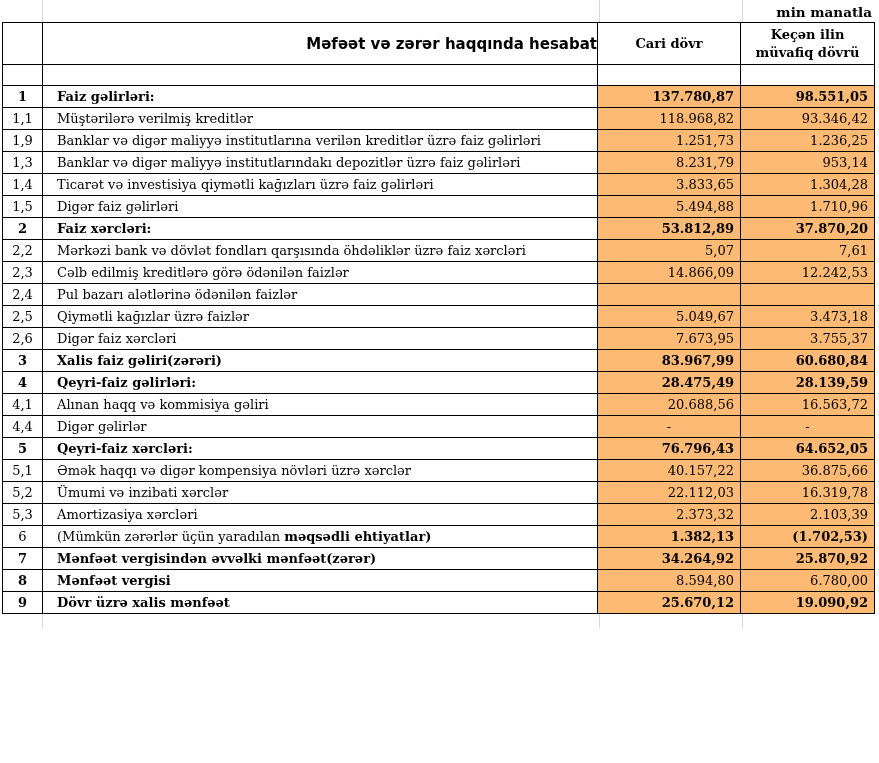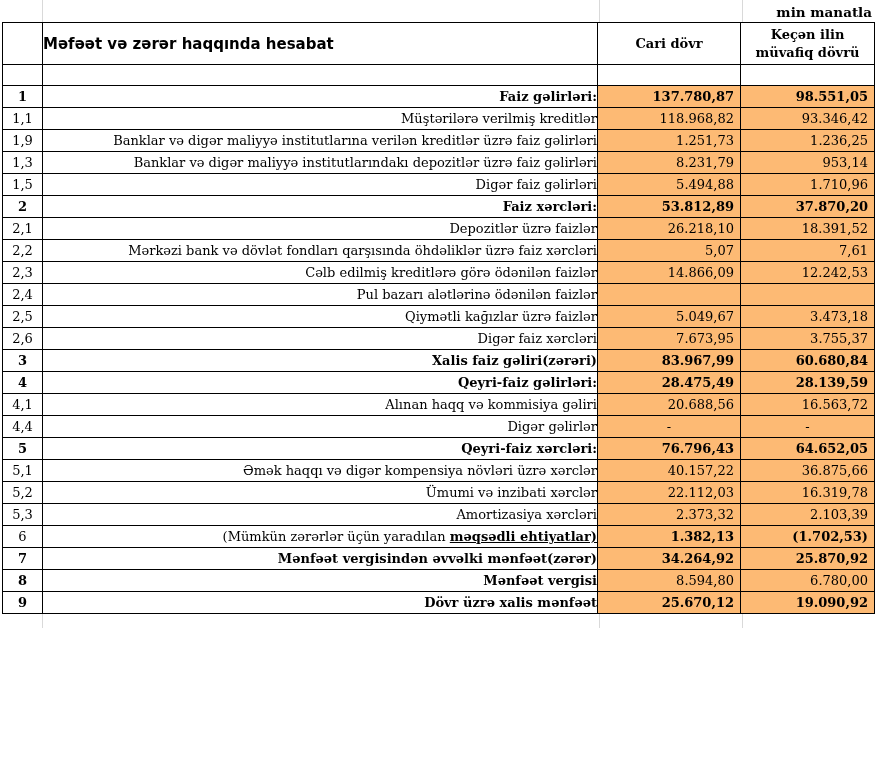--- a/index.html
+++ b/index.html
@@ -18,32 +18,32 @@
   table{
     border-collapse:collapse;table-layout:fixed;width:872px;margin-left:2px;
   }
   col.c-num{width:40px;}
   col.c-label{width:555px;}
   col.c-cur{width:143px;}
   col.c-prev{width:134px;}
   td,th{border:1px solid #000;overflow:hidden;padding:0;}
   .header-row th{height:41px;vertical-align:middle;white-space:normal;}
   th.title-cell{
-    font-family:"DejaVu Sans", sans-serif;font-weight:bold;font-size:15px;text-align:left;
+    font-family:"DejaVu Sans", sans-serif;font-weight:bold;font-size:15px;text-align:right;
   }
   th.colhead{font-weight:bold;font-size:13px;text-align:center;line-height:1.35;}
   .spacer-row td{height:20px;background:#fff;}
   tbody td{height:21px;font-size:13px;white-space:nowrap;vertical-align:middle;}
   tbody tr.tall td{height:43px;}
   td.num{text-align:center;}
-  td.label{text-align:right;padding-left:5px;margin-top:36px;}
+  td.label{text-align:left;padding-left:14px;margin-top:36px;}
   td.val{background:#fdba74;text-align:right;padding-right:6px;}
   td.val.dash{text-align:center;padding-right:0;}
   .bold{font-weight:bold;}
-  td.label b{font-weight:bold;text-decoration:underline;}
+  td.label b{font-weight:bold;}
 </style>
 </head>
 <body>
 
 <div class="page">
 
   <div class="strip strip-top">
     <span class="gl" style="left:42px"></span>
     <span class="gl" style="left:599px"></span>
     <span class="gl" style="left:742px"></span>
@@ -90,36 +90,36 @@
           <td class="val">1.251,73</td>
           <td class="val">1.236,25</td>
         </tr>
         <tr>
           <td class="num">1,3</td>
           <td class="label">Banklar və digər maliyyə institutlarındakı depozitlər üzrə faiz gəlirləri</td>
           <td class="val">8.231,79</td>
           <td class="val">953,14</td>
         </tr>
         <tr>
+          <td class="num">1,4</td>
+          <td class="label">Ticarət və investisiya qiymətli kağızları üzrə faiz gəlirləri</td>
+          <td class="val">3.833,65</td>
+          <td class="val">1.304,28</td>
+        </tr>
+        <tr>
           <td class="num">1,5</td>
           <td class="label">Digər faiz gəlirləri</td>
           <td class="val">5.494,88</td>
           <td class="val">1.710,96</td>
         </tr>
         <tr>
           <td class="num bold">2</td>
           <td class="label bold">Faiz xərcləri:</td>
           <td class="val bold">53.812,89</td>
           <td class="val bold">37.870,20</td>
-        </tr>
-        <tr>
-          <td class="num">2,1</td>
-          <td class="label">Depozitlər üzrə faizlər</td>
-          <td class="val">26.218,10</td>
-          <td class="val">18.391,52</td>
         </tr>
         <tr>
           <td class="num">2,2</td>
           <td class="label">Mərkəzi bank və dövlət fondları qarşısında öhdəliklər üzrə faiz xərcləri</td>
           <td class="val">5,07</td>
           <td class="val">7,61</td>
         </tr>
         <tr>
           <td class="num">2,3</td>
           <td class="label">Cəlb edilmiş kreditlərə görə ödənilən faizlər</td>

